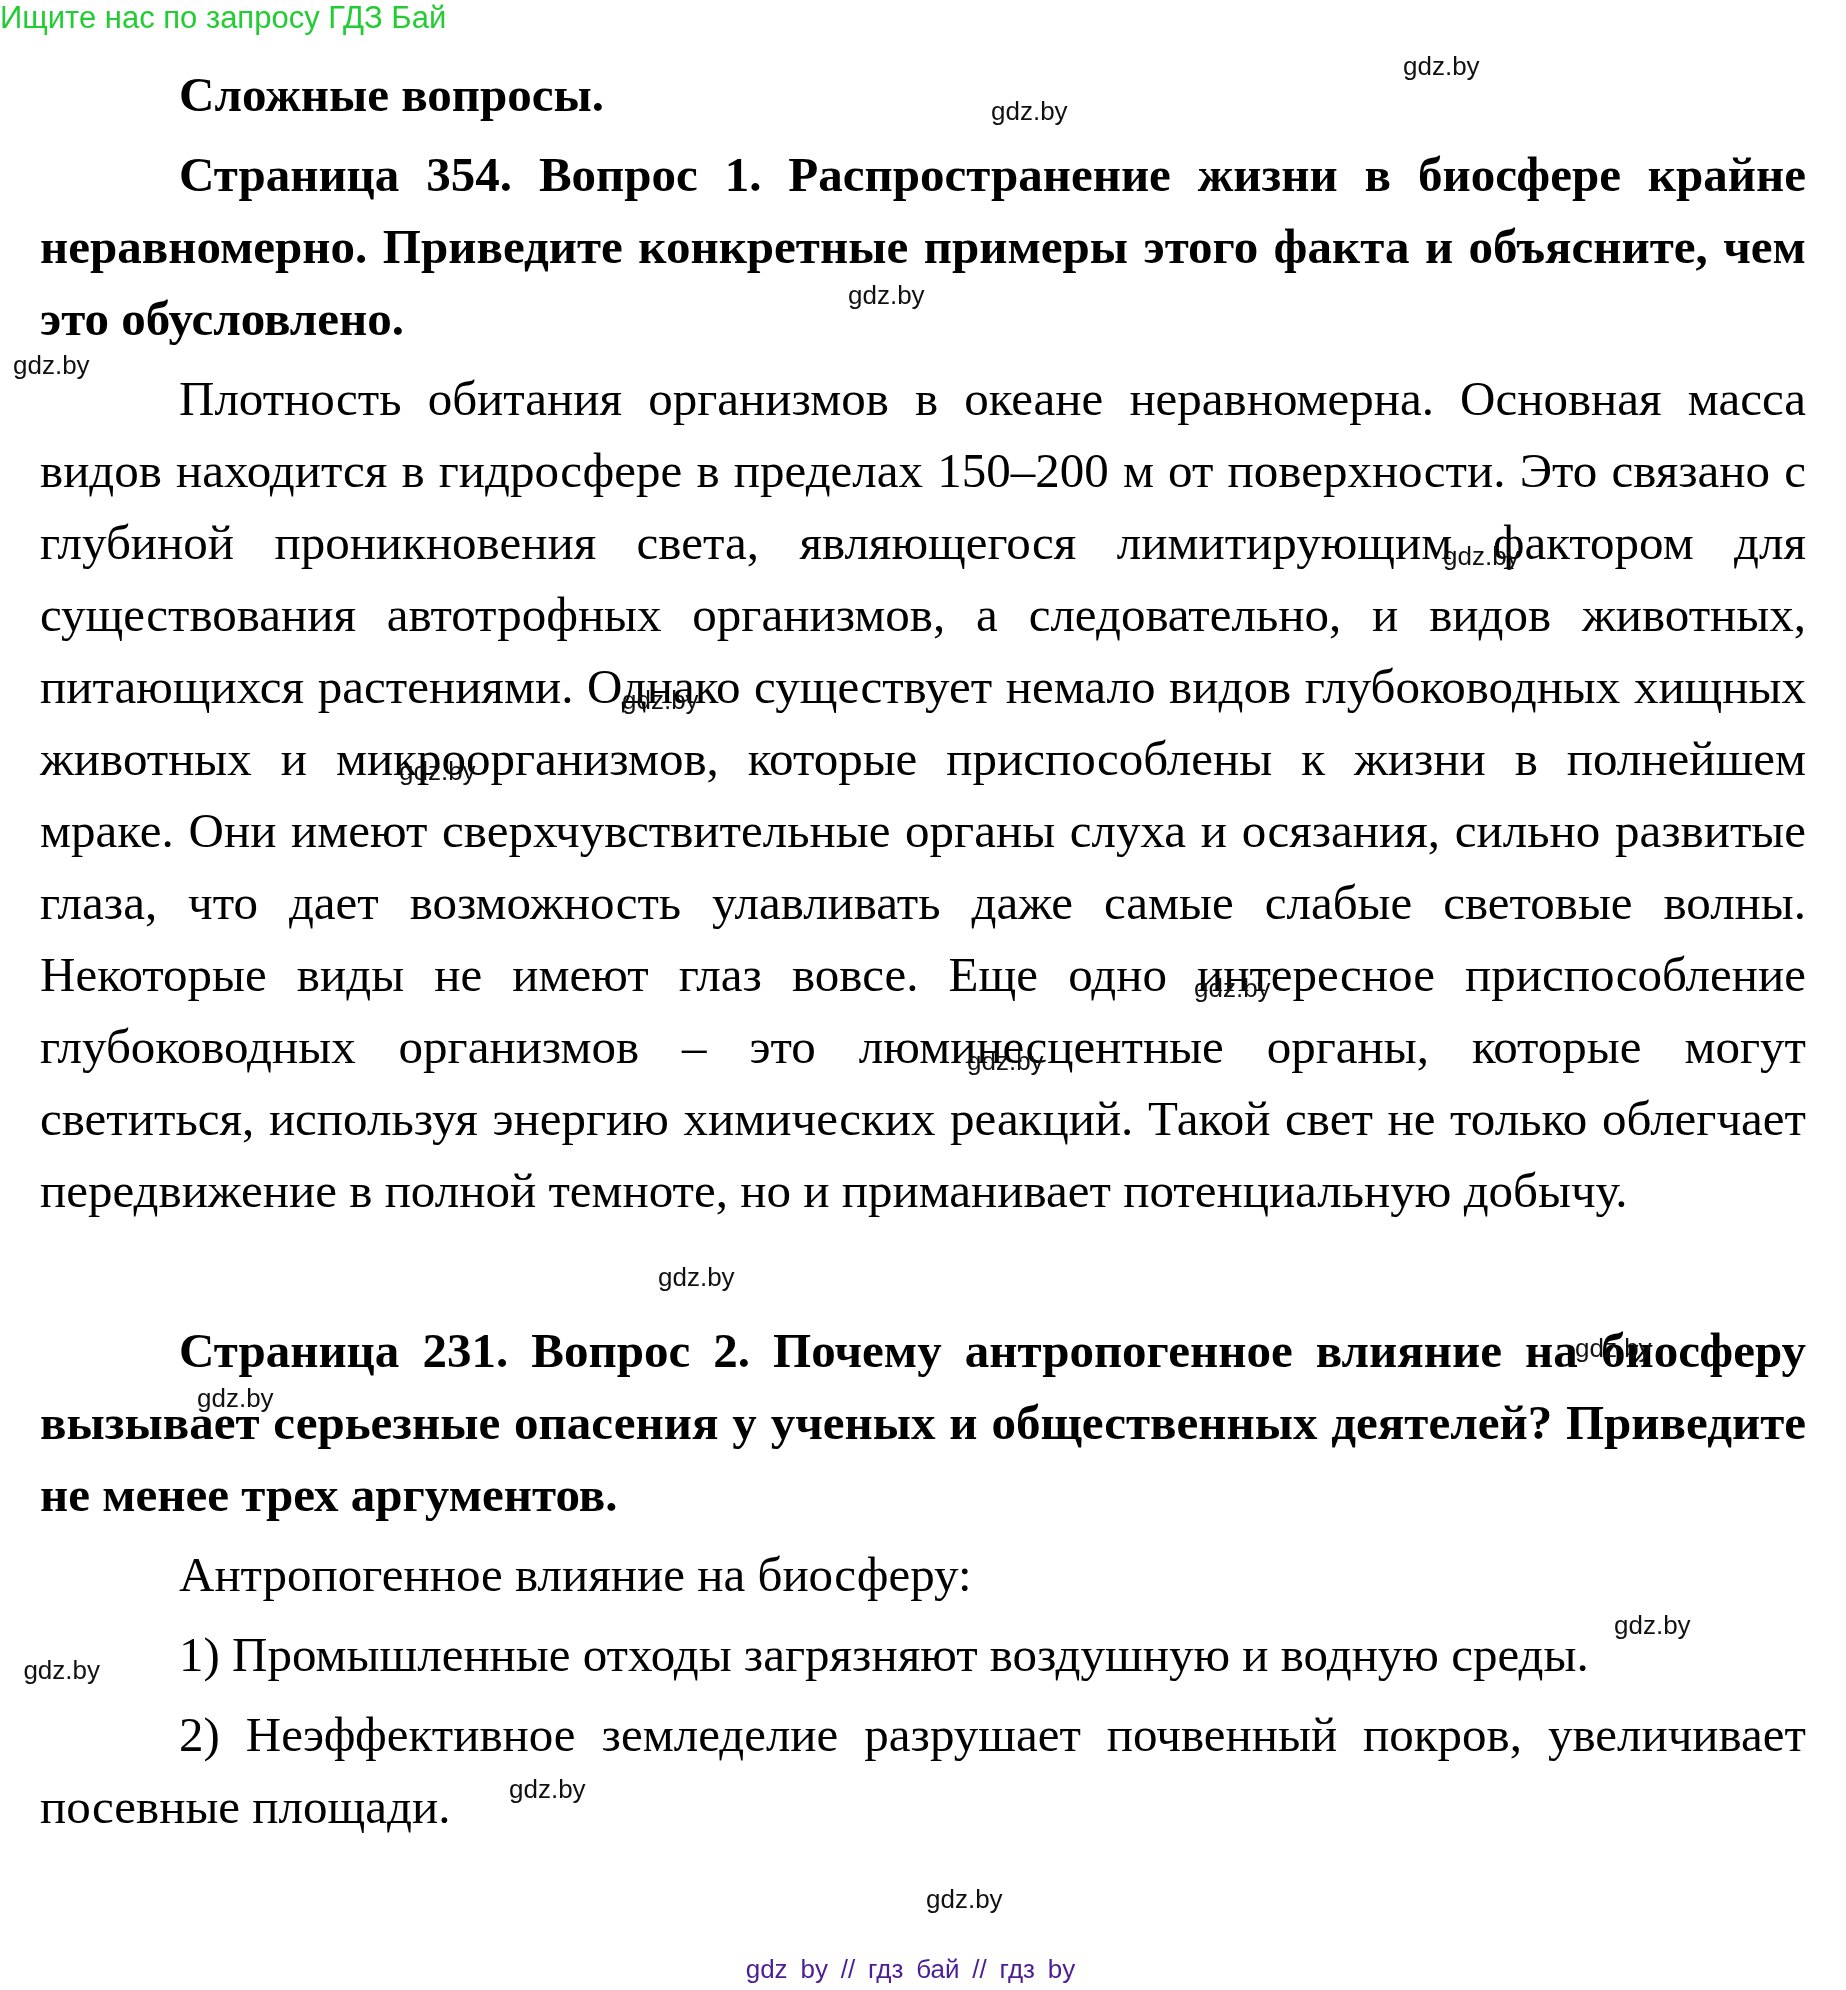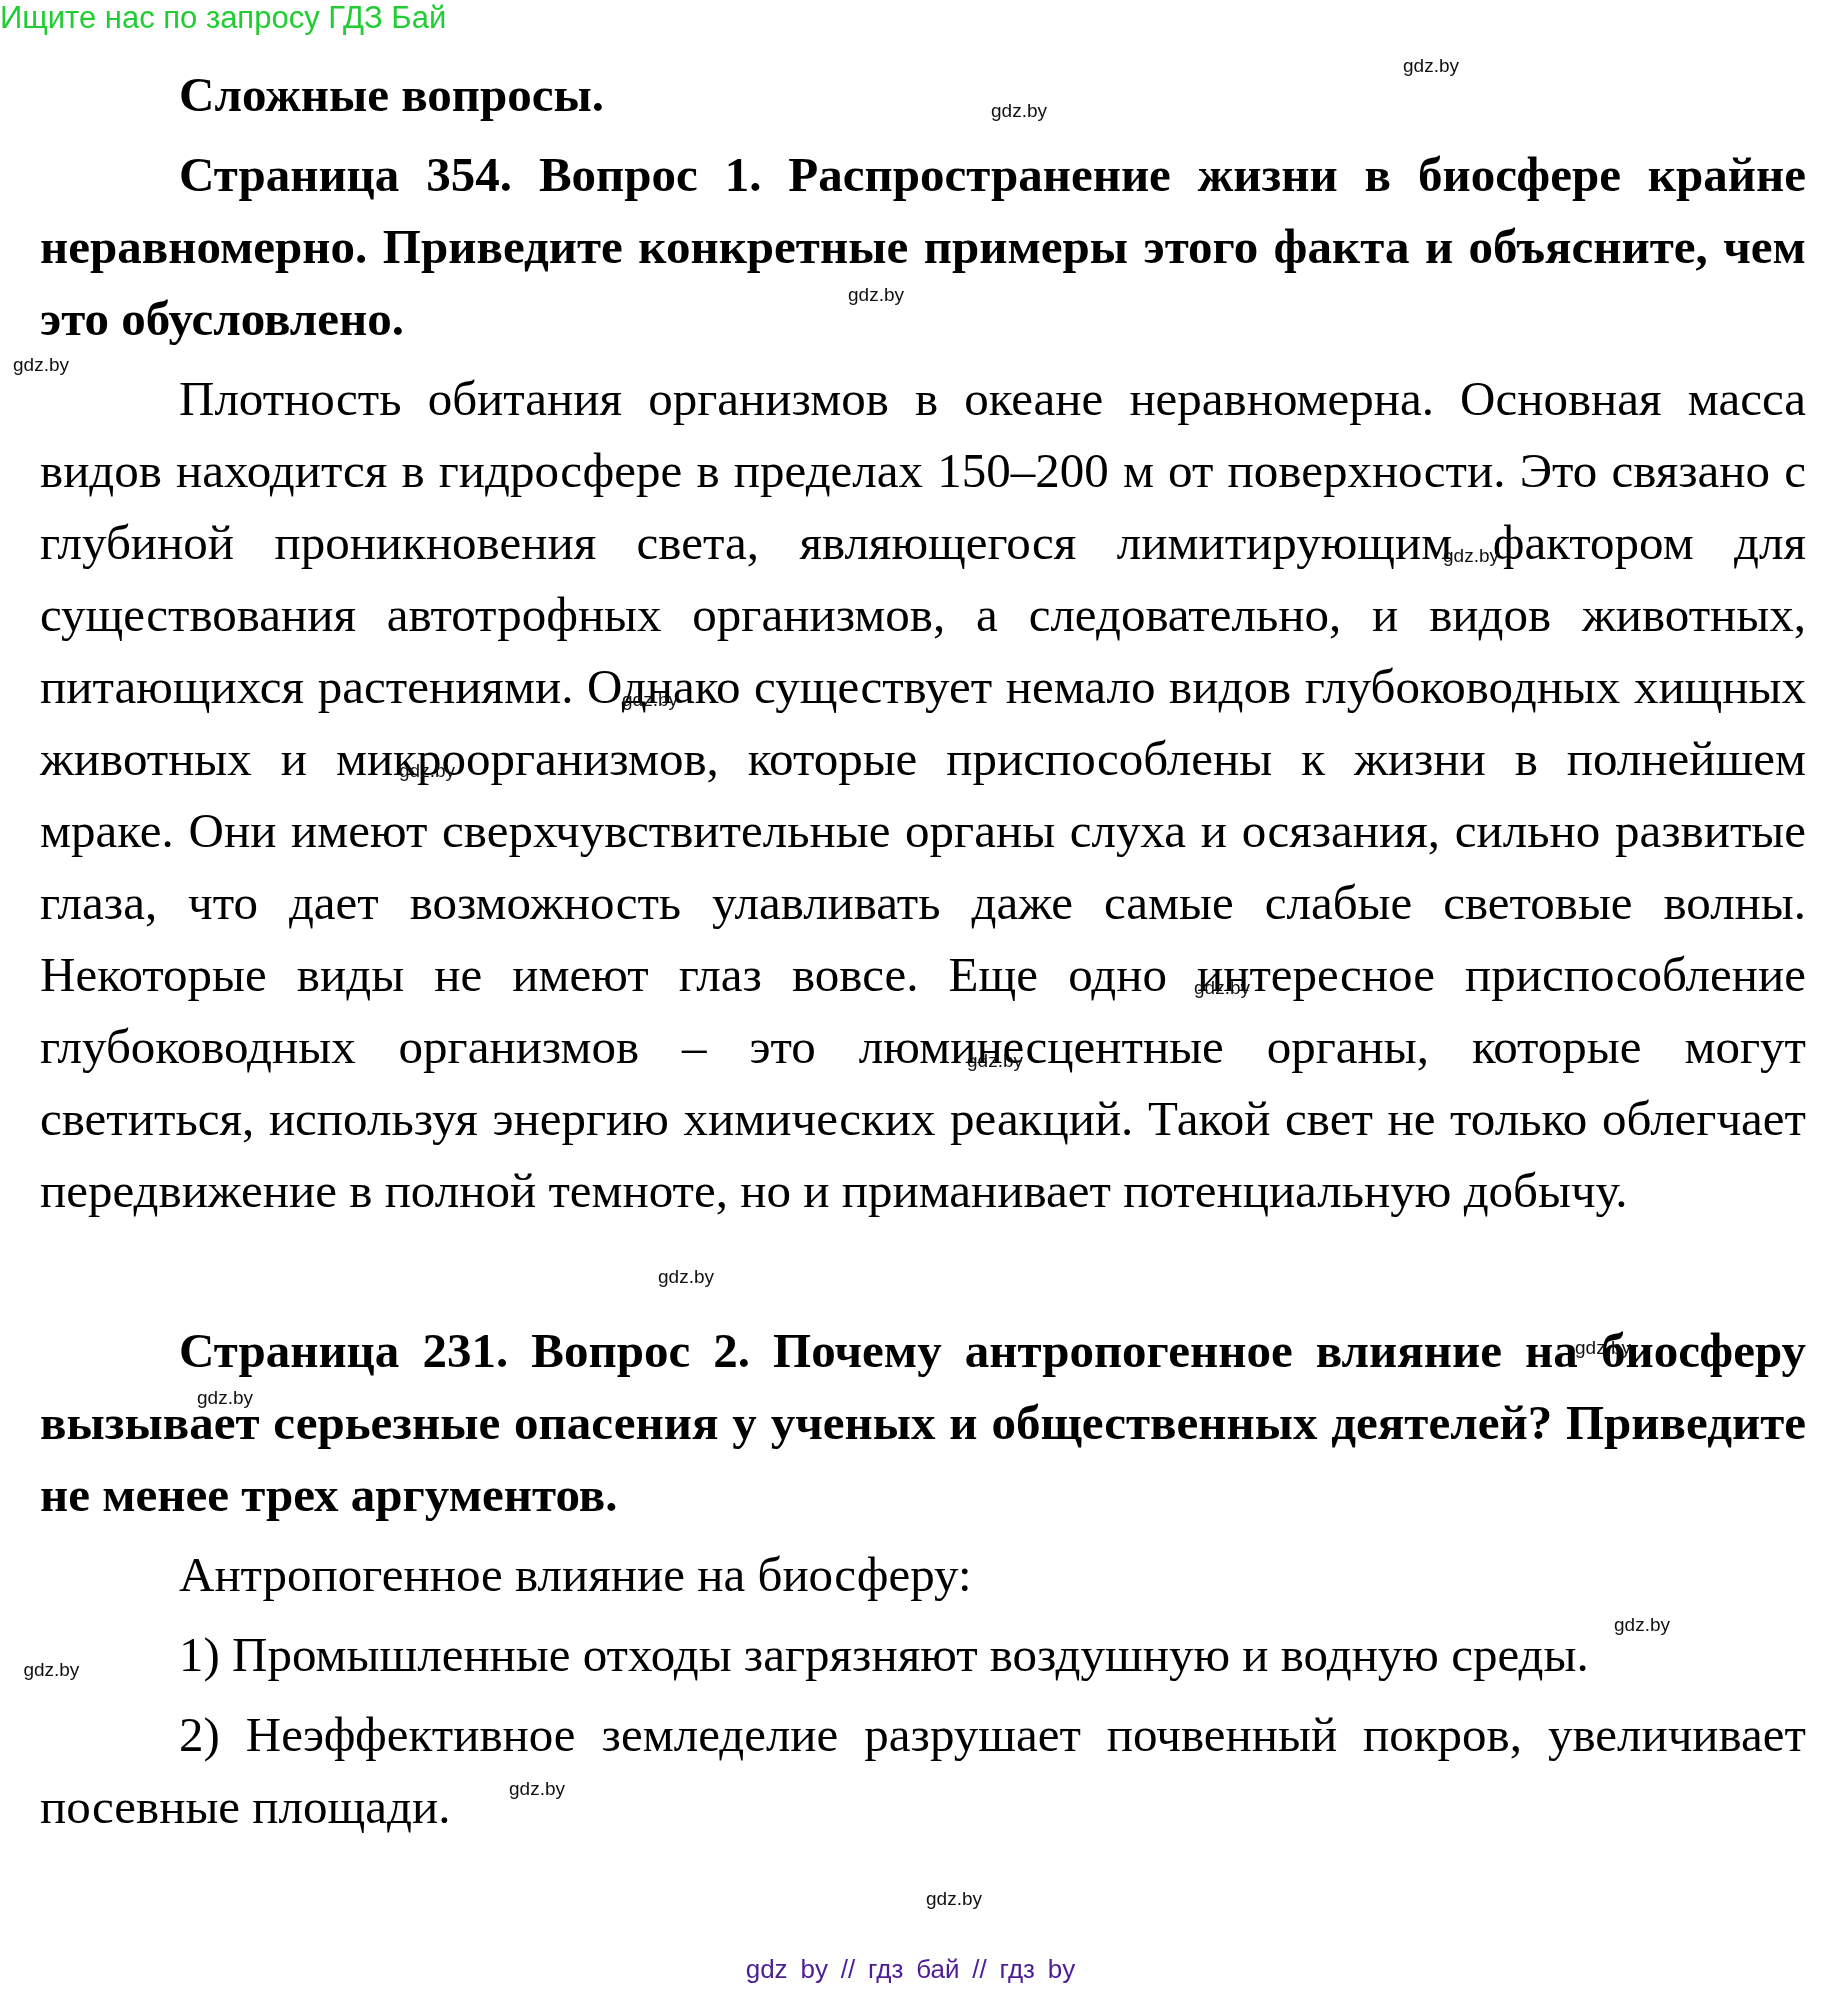--- a/index.html
+++ b/index.html
@@ -13,21 +13,21 @@
     position: absolute; left: 32px; top: 51px; width: 1782px;
     font-family: "Liberation Serif", serif; color: #000;
     font-size: 49px; line-height: 72px;
   }
   .doc p { margin: 8px; text-align: justify; text-align-last: left; }
   .doc .indent { text-indent: 139px; }
   .doc .bold { font-weight: bold; }
   .doc .gap { height: 72px; }
   .wm {
     position: absolute; font-family: "Liberation Sans", sans-serif;
-    font-size: 19px; line-height: 28px; color: #111;
+    font-size: 26px; line-height: 28px; color: #111;
   }
   .footer {
     position: absolute; left: 0; top: 1951px; width: 1821px; text-align: center;
     font-family: "Liberation Sans", sans-serif; font-size: 26px; line-height: 36px;
     color: #4c1d95; word-spacing: 5.6px;
   }
 </style>
 </head>
 <body>
 

